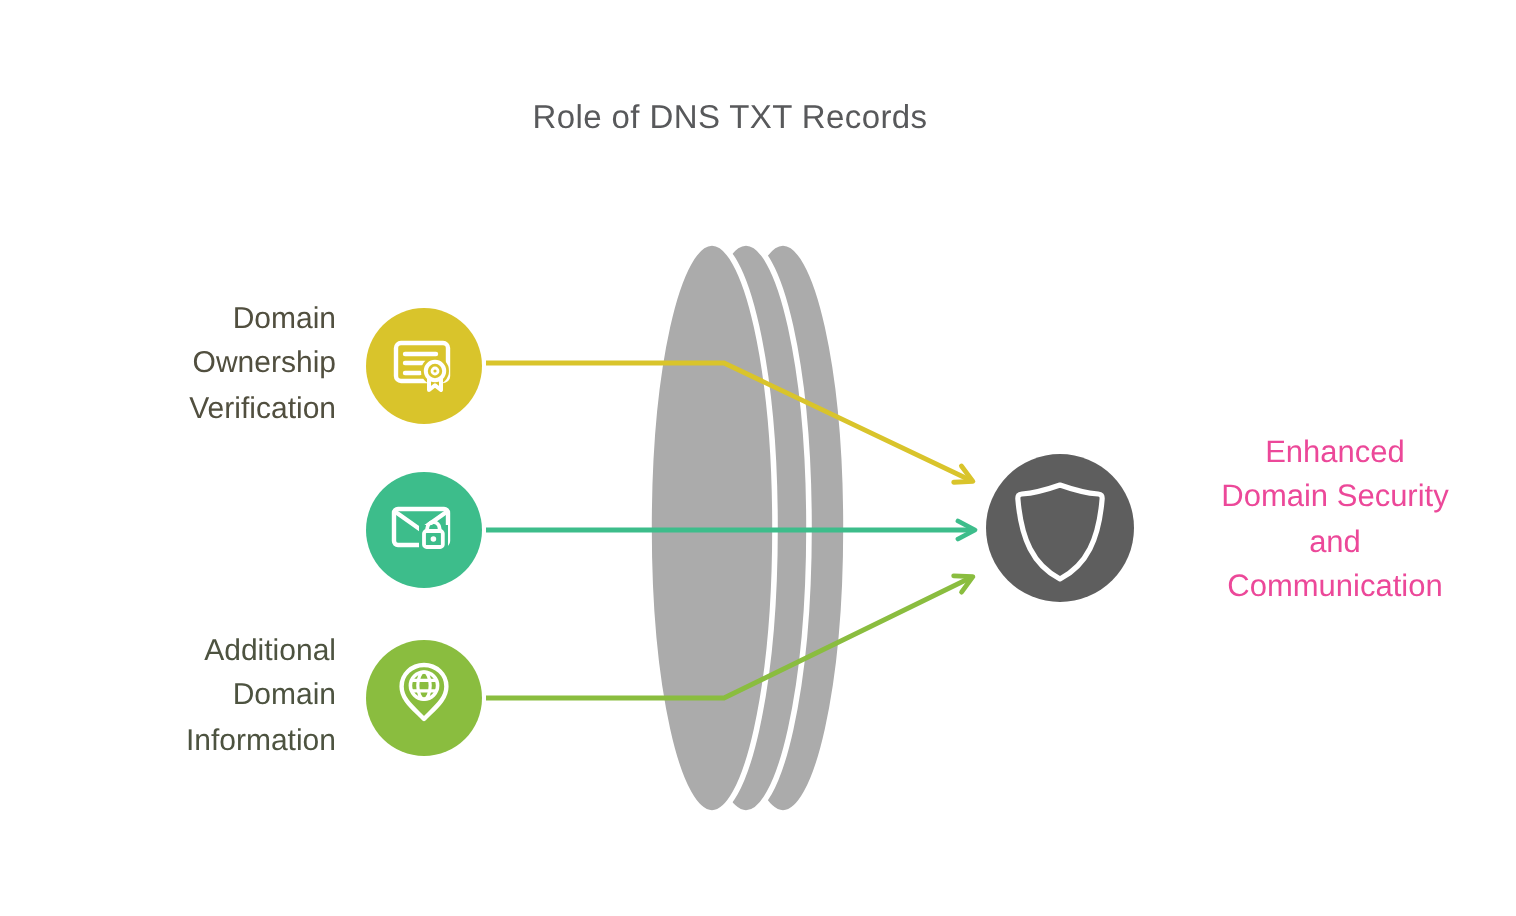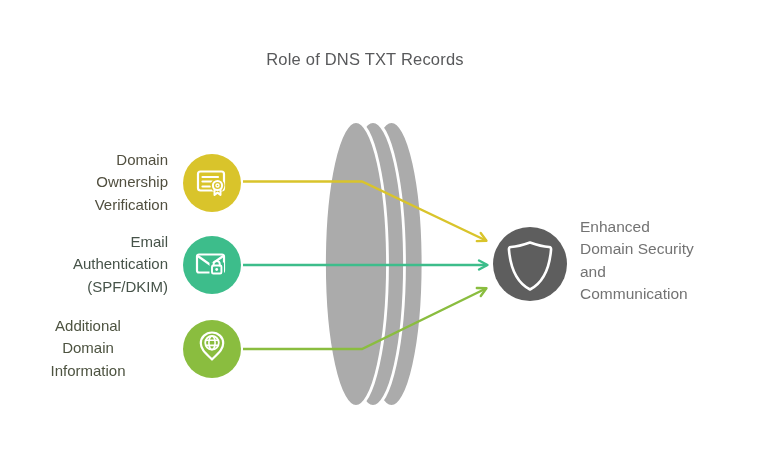--- a/index.html
+++ b/index.html
@@ -57,24 +57,21 @@
     <path d="M243,181.5 L362,181.5 L486,240.5" fill="none" stroke-width="2.4" marker-end="url(#mk0)" stroke="#D9C42B"></path>
     <path d="M243,265 L487,265" fill="none" stroke-width="2.4" marker-end="url(#mk1)" stroke="#3DBD8B"></path>
     <path d="M243,349 L362,349 L486,288.5" fill="none" stroke-width="2.4" marker-end="url(#mk2)" stroke="#8ABD3F"></path>
   </svg>
 
   <div class="title" style="color: rgb(88, 89, 91);">Role of DNS TXT Records</div>
 
   <div class="item-label i0" style="color: rgb(81, 79, 63);">Domain
 Ownership
 Verification</div>
-  <div class="item-label i1" style="color: rgb(70, 83, 73);">Email
-Authentication
-(SPF/DKIM)</div>
-  <div class="item-label i2" style="color: rgb(77, 83, 64); text-align: center;">Additional
+  <div class="item-label i2" style="color: rgb(77, 83, 64);">Additional
 Domain
 Information</div>
 
   <div class="icon-circle i0">
     <svg width="58" height="58" viewBox="0 0 58 58">
       <circle cx="29" cy="29" r="29" fill="#D9C42B"></circle>
       <g stroke="#FFFFFF" stroke-width="2.2" fill="none" stroke-linecap="round" stroke-linejoin="round">
         <rect x="15" y="17.5" width="26" height="19" rx="2.5"></rect>
         <line x1="19.5" y1="23" x2="35" y2="23"></line>
         <line x1="19.5" y1="27.5" x2="29.5" y2="27.5"></line>
@@ -122,18 +119,18 @@
       <path d="M37,15.5
                C30.5,17.8 23.5,19.6 17.9,20
                C16.4,20.1 15.8,20.9 15.95,22.6
                C17.6,42.5 23.5,55.5 37,62.5
                C50.5,55.5 56.4,42.5 58.05,22.6
                C58.2,20.9 57.6,20.1 56.1,20
                C50.5,19.6 43.5,17.8 37,15.5 Z" fill="none" stroke-width="2.6" stroke-linejoin="round" stroke="#FFFFFF"></path>
     </svg>
   </div>
 
-  <div class="outcome-label" style="color: #737373;">Enhanced
+  <div class="outcome-label" style="color: #ec4899; text-align: center;">Enhanced
 Domain Security
 and
 Communication</div>
 
 </div>
 
 </body></html>

